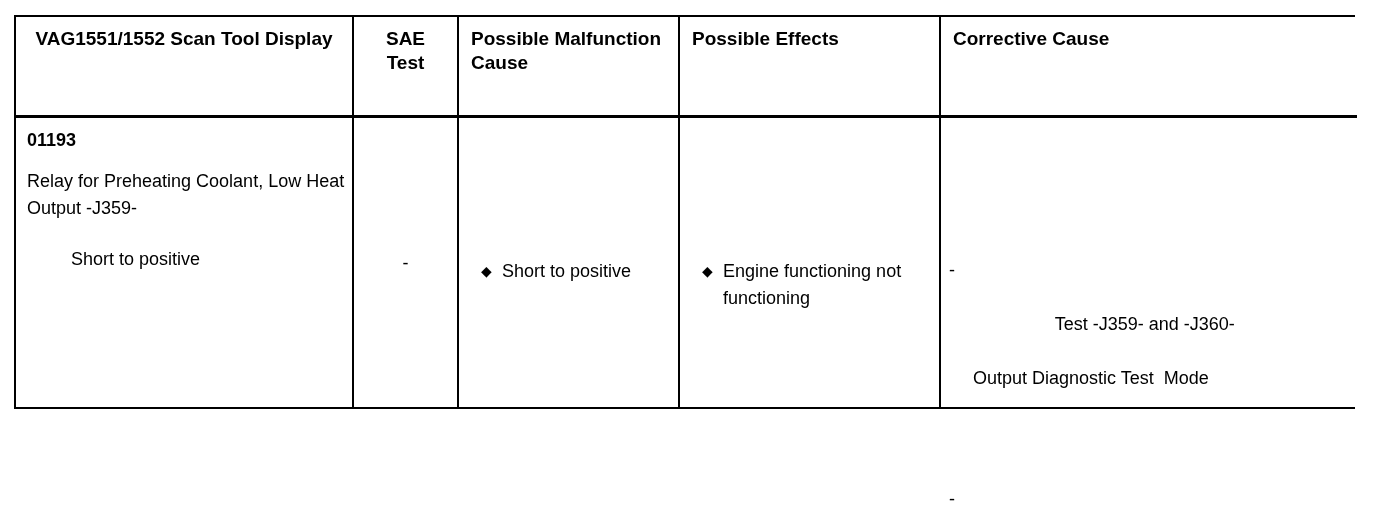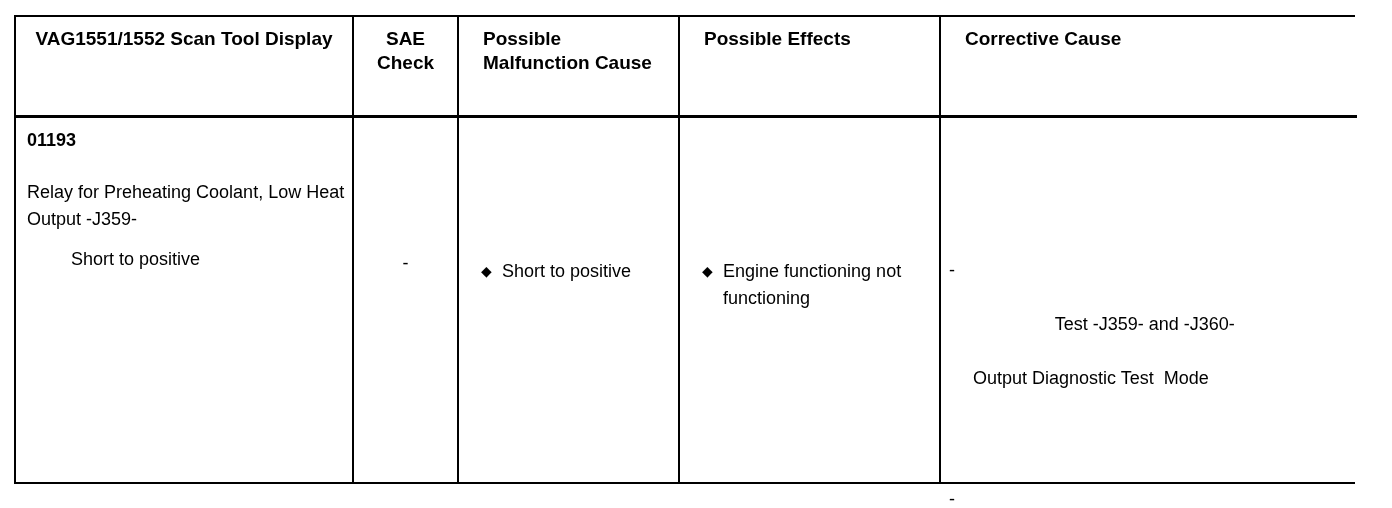--- a/index.html
+++ b/index.html
@@ -21,21 +21,21 @@
     height: 508px;
     background: #ffffff;
   }
 
   
   .dtc-table {
     position: absolute;
     left: 14px;
     top: 15px;
     width: 1341px;
-    height: 469px;
+    height: 394px;
     border: 2px solid #000000;
     border-collapse: collapse;
     box-sizing: border-box;
     background: #ffffff;
   }
 
   .dtc-table table {
     border-collapse: collapse;
     width: 100%;
     height: 100%;
@@ -60,21 +60,21 @@
   }
   thead th:last-child { border-right: none; }
 
   .th-inner {
     font-weight: bold;
     font-size: 19px;
     line-height: 24px;
     padding: 10px 12px 0 12px;
   }
   .th-center { text-align: center; }
-  .th-left   { text-align: left; margin-left: 12px; }
+  .th-left   { text-align: left; }
 
   
   tbody td {
     border-right: 2px solid #000000;
     vertical-align: top;
     padding: 0;
     box-sizing: border-box;
     background: #ffffff;
   }
   tbody td:last-child { border-right: none; }
@@ -92,21 +92,21 @@
     position: absolute;
     left: 11px;
     top: 10px;
     font-weight: bold;
     font-size: 18px;
     white-space: nowrap;
   }
   .desc {
     position: absolute;
     left: 11px;
-    top: 61px;
+    top: 50px;
     width: 320px;
     font-size: 18px;
     line-height: 27px;
   }
   .desc-sub {
     position: absolute;
     left: 55px;
     top: 129px;
     font-size: 18px;
     white-space: nowrap;
@@ -187,21 +187,21 @@
         <col class="col-effects">
         <col class="col-action">
       </colgroup>
 
       <thead>
         <tr>
           <th>
             <div class="th-inner th-center">VAG1551/1552 Scan Tool Display</div>
           </th>
           <th>
-            <div class="th-inner th-center">SAE Check</div>
+            <div class="th-inner th-center">SAE Test</div>
           </th>
           <th>
             <div class="th-inner th-left">Possible Malfunction Cause</div>
           </th>
           <th>
             <div class="th-inner th-left">Possible Effects</div>
           </th>
           <th>
             <div class="th-inner th-left">Corrective Cause</div>
           </th>

